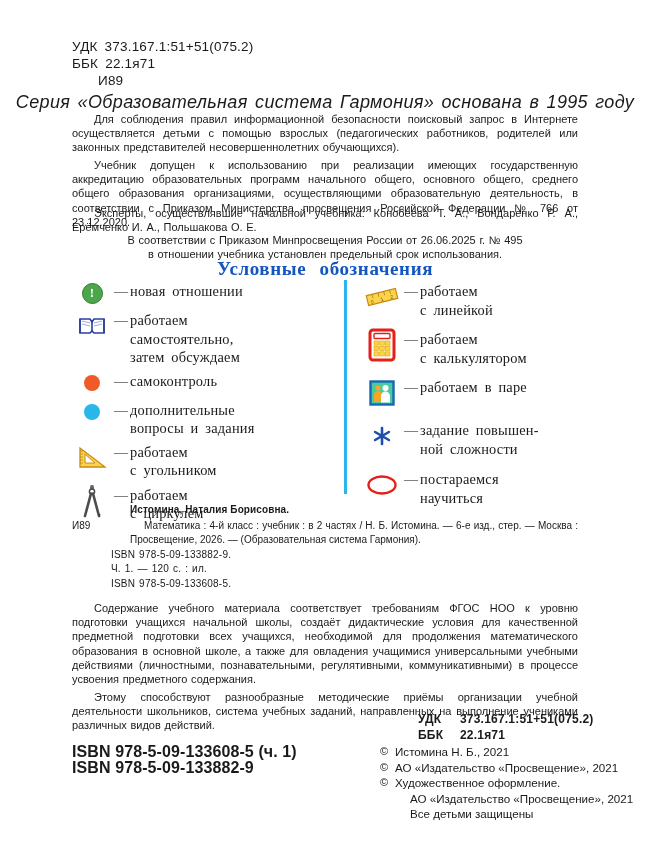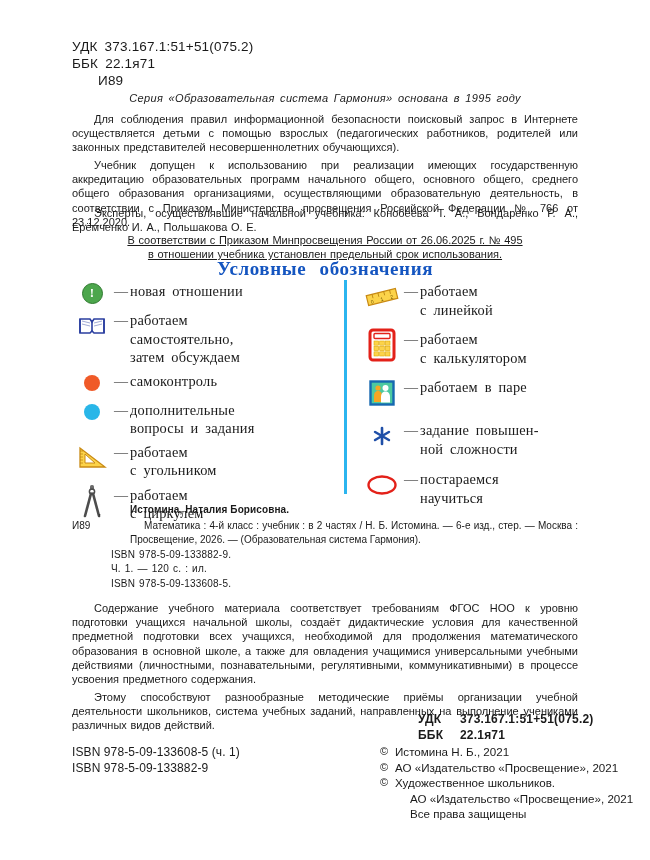--- a/index.html
+++ b/index.html
@@ -35,42 +35,41 @@
   .udk-block .code-label { margin-right: 7px; }
   .udk-block .idx { margin-left: 26px; display: block; }
 
   
   .series-line {
     position: absolute;
     left: 0; right: 0;
     top: 92px;
     text-align: center;
     font-style: italic;
-    font-size: 11px;
+    font-size: 18px;
     letter-spacing: 0.35px;
     word-spacing: 2px;
   }
 
   
   .para {
     position: absolute;
     left: 72px;
     width: 506px;
     font-size: 11px;
     line-height: 14.2px;
     text-align: justify;
     text-justify: inter-word;
     word-spacing: 0.6px;
     hyphens: manual;
   }
   .para.indent { text-indent: 22px; }
   .para.center {
     text-align: center;
     text-indent: 0;
-    text-decoration: underline;
   }
   #p-safety  { top: 112px; }
   #p-approve { top: 158px; }
   #p-experts { top: 206px; }
   #p-order   { top: 233px; }
 
   
   .legend-title {
     position: absolute;
     left: 0; right: 0;
@@ -219,22 +218,22 @@
     line-height: 16px;
     letter-spacing: 0.2px;
   }
   .bottom-codes .code-label { display: inline-block; width: 42px; }
 
   
   .bottom-isbn {
     position: absolute;
     left: 72px;
     top: 744px;
-    font-size: 12px;
-    font-weight: normal;
+    font-size: 16px;
+    font-weight: bold;
     line-height: 16px;
     letter-spacing: 0.1px;
   }
 
   
   .copyright {
     position: absolute;
     left: 380px;
     top: 744px;
     font-size: 11.6px;
@@ -457,18 +456,18 @@
   </div>
 
   <div class="bottom-isbn">
     <div>ISBN 978-5-09-133608-5 (ч. 1)</div>
     <div>ISBN 978-5-09-133882-9</div>
   </div>
 
   <div class="copyright">
     <div class="cline"><span class="cmark">©</span><span>Истомина Н. Б., 2021</span></div>
     <div class="cline"><span class="cmark">©</span><span>АО «Издательство «Просвещение», 2021</span></div>
-    <div class="cline"><span class="cmark">©</span><span>Художественное школьников.</span></div>
+    <div class="cline"><span class="cmark">©</span><span>Художественное оформление.</span></div>
     <div class="cline"><span class="cont">АО «Издательство «Просвещение», 2021</span></div>
-    <div class="cline"><span class="cont">Все права защищены</span></div>
+    <div class="cline"><span class="cont">Все детьми защищены</span></div>
   </div>
 
 </div>
 
 </body></html>

